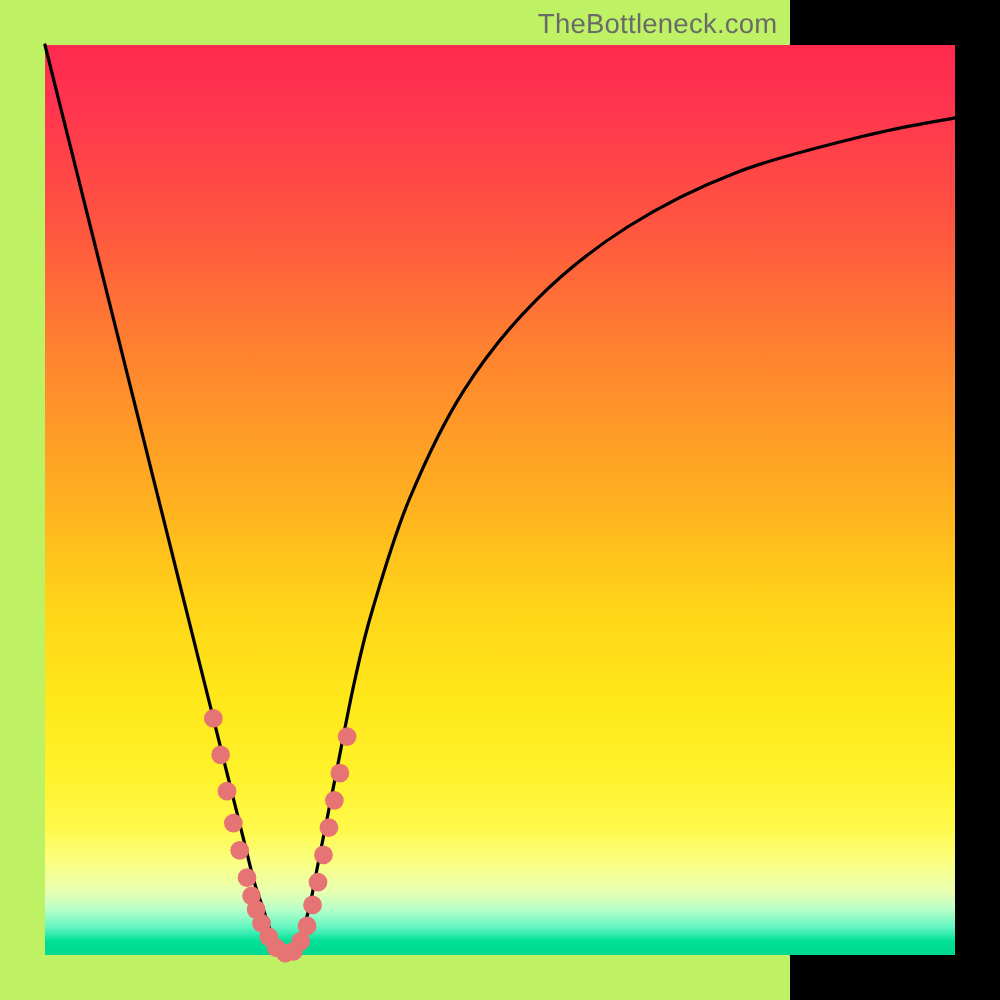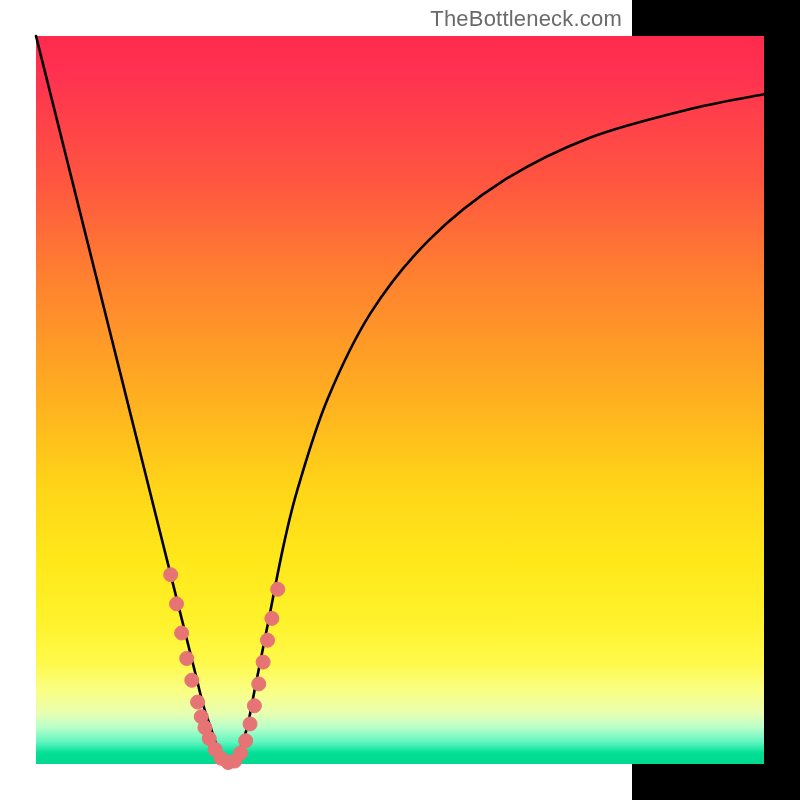--- a/index.html
+++ b/index.html
@@ -10,21 +10,21 @@
     overflow: hidden;
     background: #000;
     font-family: Arial, Helvetica, sans-serif;
   }
   .frame {
     position: absolute;
     left: 0;
     top: 0;
     width: 632px;
     height: 800px;
-    background: #ffffff;
+    background: #bef264;
   }
   .plot {
     position: absolute;
     left: 36px;
     top: 36px;
     width: 728px;
     height: 728px;
     background: linear-gradient(
       to bottom,
       #ff2a4e 0%,

